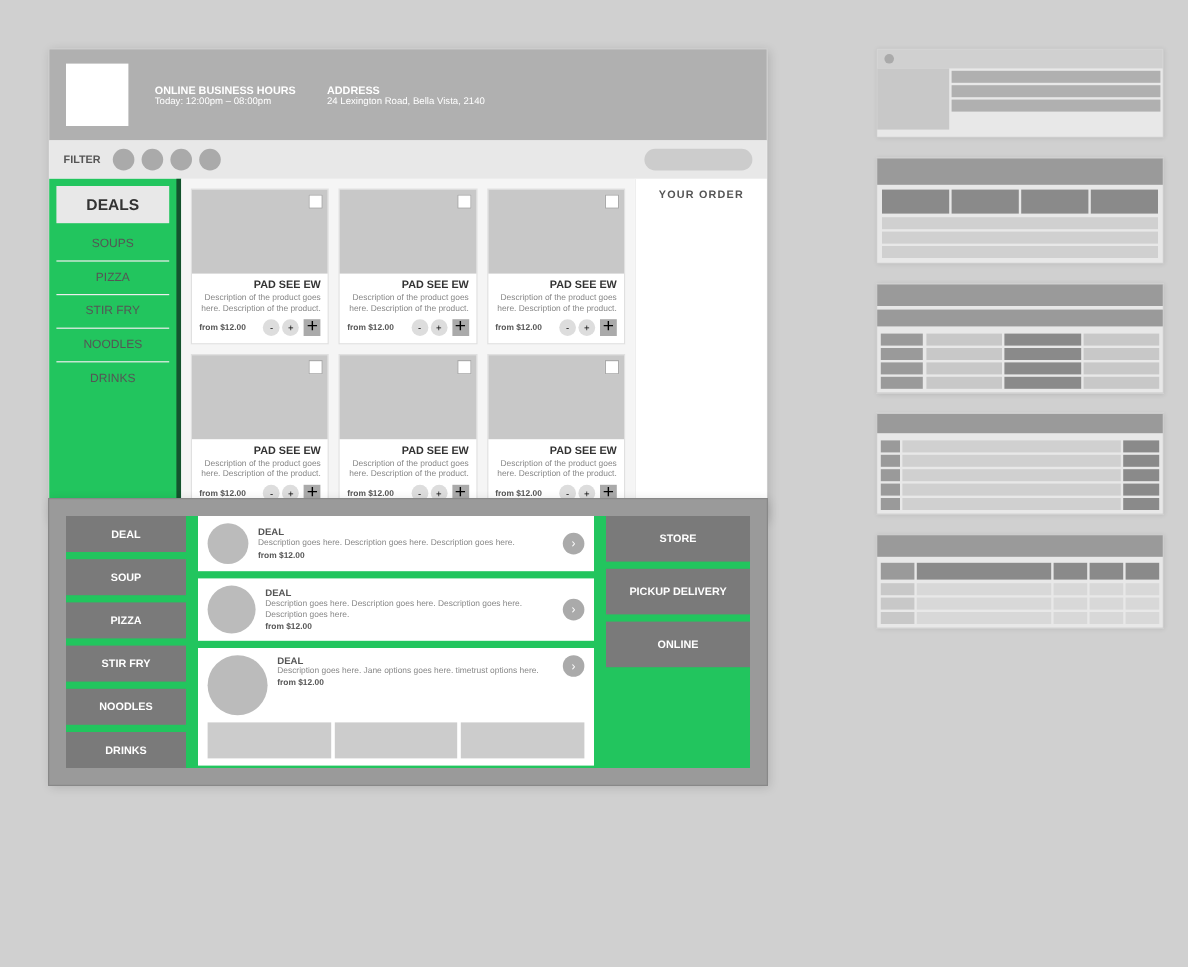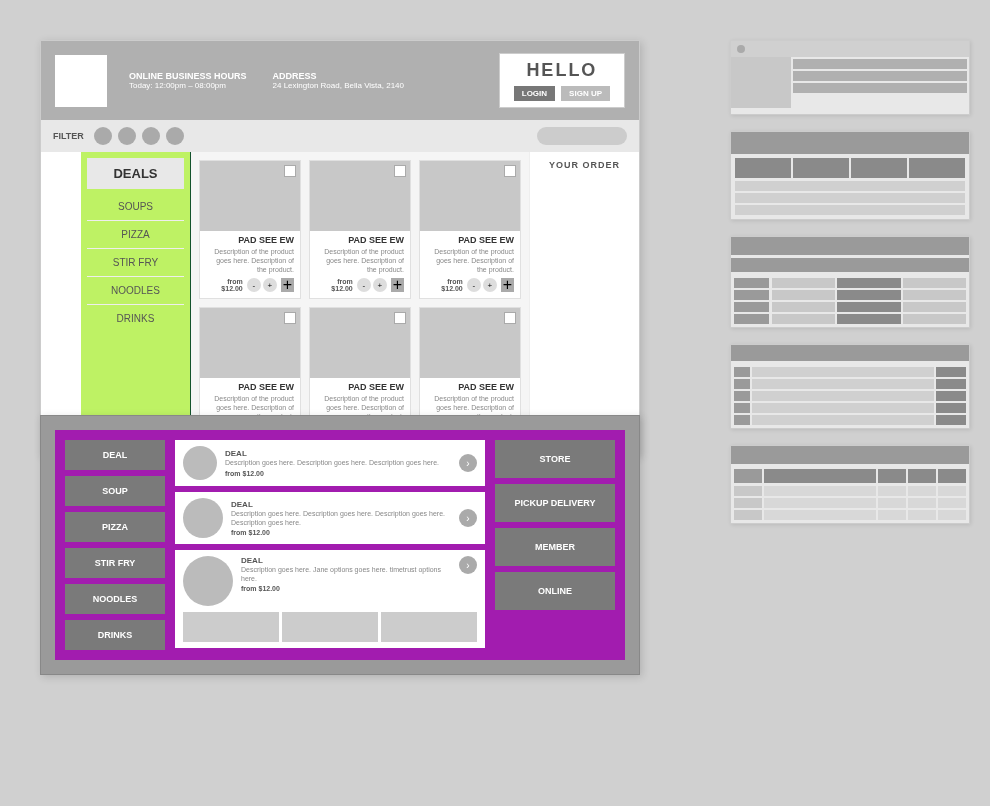--- a/index.html
+++ b/index.html
@@ -115,24 +115,23 @@
 
     
     .content-area {
       display: flex;
     }
 
     
     .sidebar {
       width: 110px;
       flex-shrink: 0;
-      background: #bef264;
+      background: #22c55e;
       padding: 6px;
-      border-right: 1px solid #14532d;
-      margin-left: 40px;
+      border-right: 4px solid #14532d;
     }
     .sidebar-deals {
       background: #e8e8e8;
       text-align: center;
       padding: 8px 4px;
       font-size: 13px;
       font-weight: 900;
       color: #333;
       margin-bottom: 4px;
     }
@@ -249,22 +248,21 @@
       position: absolute;
       top: 415px;
       left: 40px;
       width: 600px;
       background: #9a9a9a;
       border: 1px solid #888;
       box-shadow: 2px 2px 8px rgba(0,0,0,0.15);
       padding: 14px;
     }
     .second-inner {
-      background: #a21caf;
-      padding: 10px;
+      background: #22c55e;
       display: flex;
       gap: 10px;
     }
 
     
     .second-sidebar {
       display: flex;
       flex-direction: column;
       gap: 6px;
       width: 100px;
@@ -407,27 +405,20 @@
 
   <div class="header">
     <div class="header-logo"></div>
     <div class="header-hours">
       <div class="label">ONLINE BUSINESS HOURS</div>
       <div>Today: 12:00pm – 08:00pm</div>
     </div>
     <div class="header-address">
       <div class="label">ADDRESS</div>
       <div>24 Lexington Road, Bella Vista, 2140</div>
-    </div>
-    <div class="header-hello">
-      <div class="hello-text">HELLO</div>
-      <div class="hello-buttons">
-        <button class="btn-login">LOGIN</button>
-        <button class="btn-signup">SIGN UP</button>
-      </div>
     </div>
   </div>
 
   <div class="filter-bar">
     <span class="filter-label">FILTER</span>
     <div class="filter-circle"></div>
     <div class="filter-circle"></div>
     <div class="filter-circle"></div>
     <div class="filter-circle"></div>
     <div class="filter-search"></div>
@@ -614,21 +605,20 @@
           <div class="deal-img-cell"></div>
           <div class="deal-img-cell"></div>
         </div>
       </div>
 
     </div>
 
     <div class="second-options">
       <div class="option-btn">STORE</div>
       <div class="option-btn">PICKUP DELIVERY</div>
-      <div class="option-btn">MEMBER</div>
       <div class="option-btn">ONLINE</div>
     </div>
 
   </div>
 </div>
 
 <div class="right-wireframes">
 
   <div class="mini-wireframe" style="height:75px;">
     <div class="mini-browser-bar">

